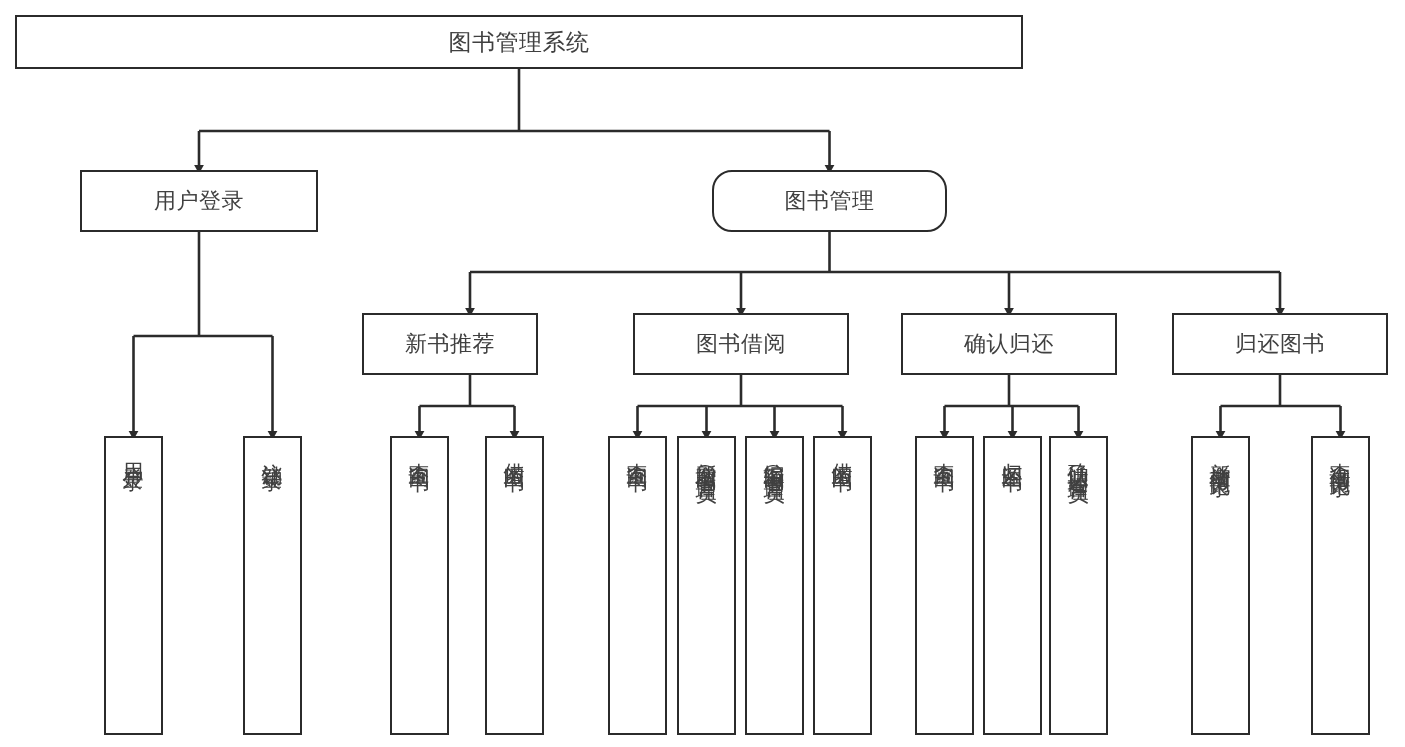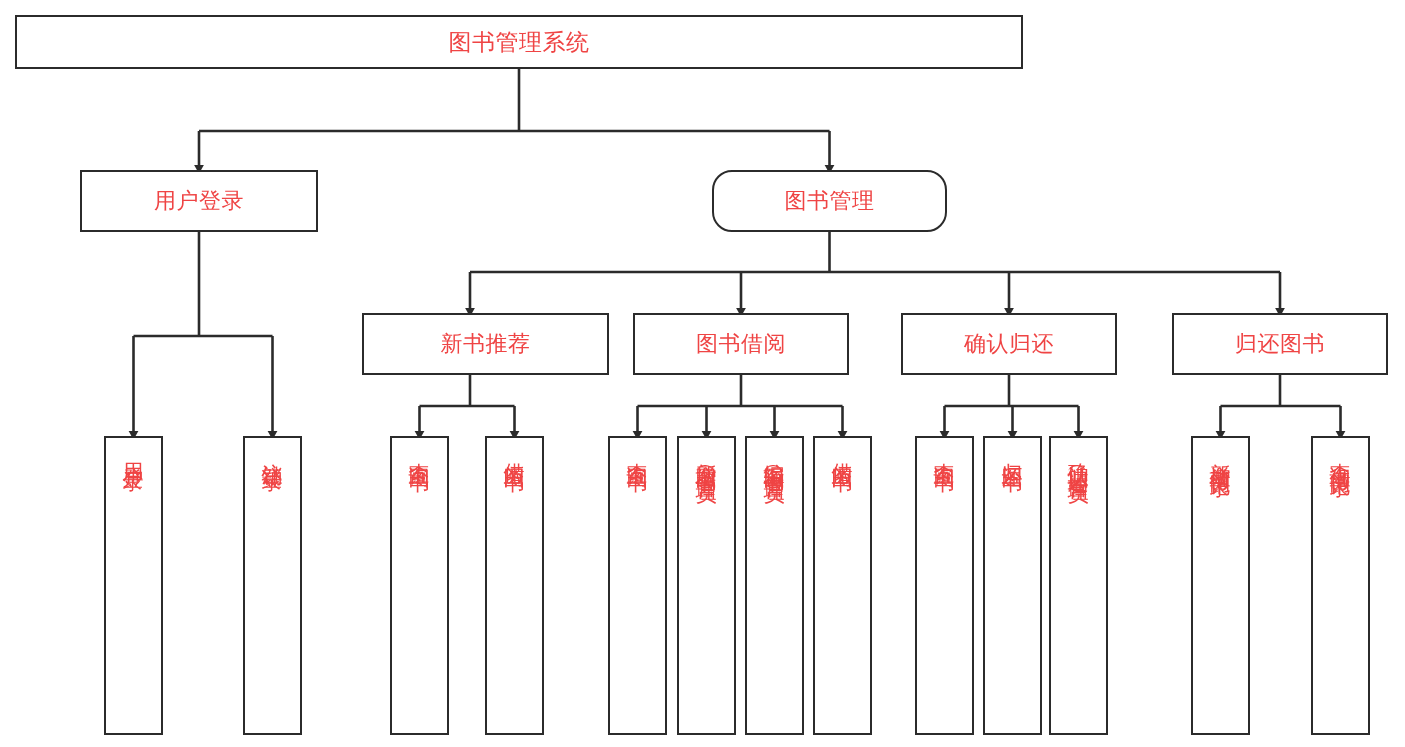--- a/index.html
+++ b/index.html
@@ -28,21 +28,21 @@
   }
   .node {
     position: absolute;
     box-sizing: border-box;
     background: #ffffff;
     border: 2px solid #2b2b2b;
     display: flex;
     align-items: center;
     justify-content: center;
     text-align: center;
-    color: #ef4444;
+    color: #404040;
   }
   .node .label {
     display: block;
     line-height: 1.25;
     letter-spacing: 0.5px;
   }
   .node.horizontal .label {
     font-size: 22px;
   }
   .node.root .label {
@@ -122,21 +122,21 @@
   <div id="node-layer">
       <div class="node horizontal root" style="left: 15px; top: 15px; width: 1008px; height: 54px;">
         <span class="label">图书管理系统</span>
       </div>
       <div class="node horizontal" style="left: 80px; top: 170px; width: 238px; height: 62px;">
         <span class="label">用户登录</span>
       </div>
       <div class="node horizontal" style="left: 712px; top: 170px; width: 235px; height: 62px; border-radius: 20px;">
         <span class="label">图书管理</span>
       </div>
-      <div class="node horizontal" style="left: 362px; top: 313px; width: 247px; height: 62px;">
+      <div class="node horizontal" style="left: 362px; top: 313px; width: 176px; height: 62px;">
         <span class="label">新书推荐</span>
       </div>
       <div class="node horizontal" style="left: 633px; top: 313px; width: 216px; height: 62px;">
         <span class="label">图书借阅</span>
       </div>
       <div class="node horizontal" style="left: 901px; top: 313px; width: 216px; height: 62px;">
         <span class="label">确认归还</span>
       </div>
       <div class="node horizontal" style="left: 1172px; top: 313px; width: 216px; height: 62px;">
         <span class="label">归还图书</span>

